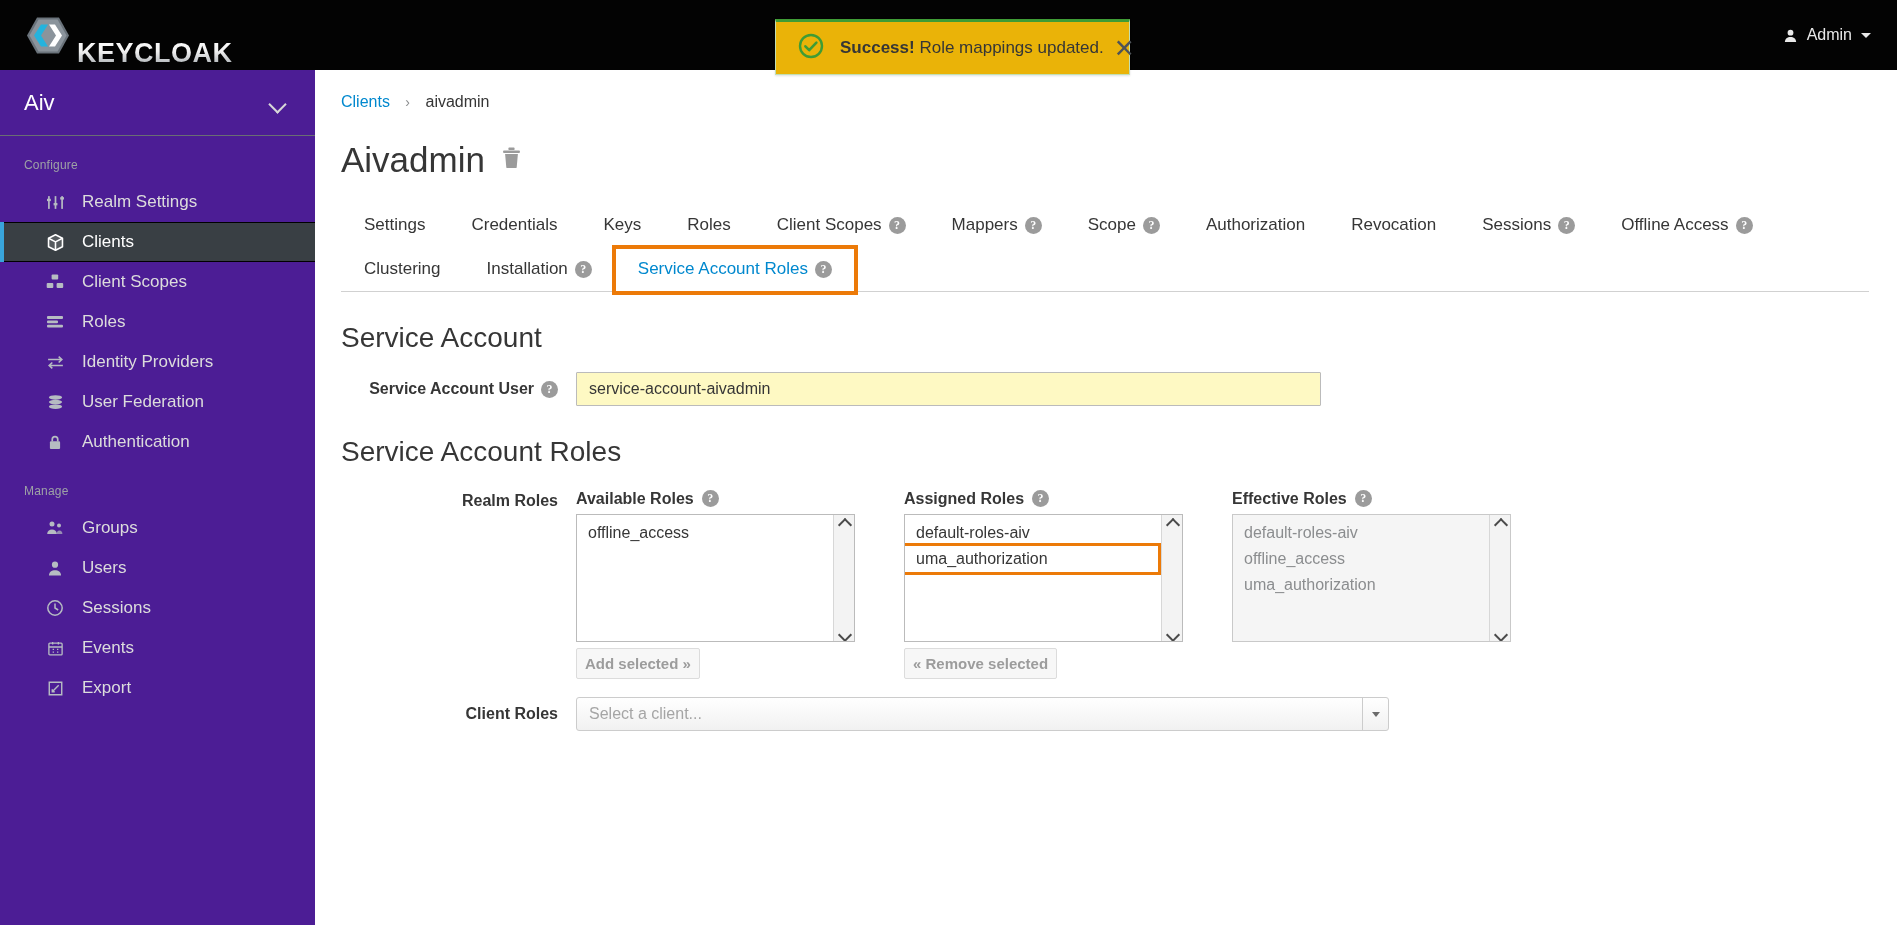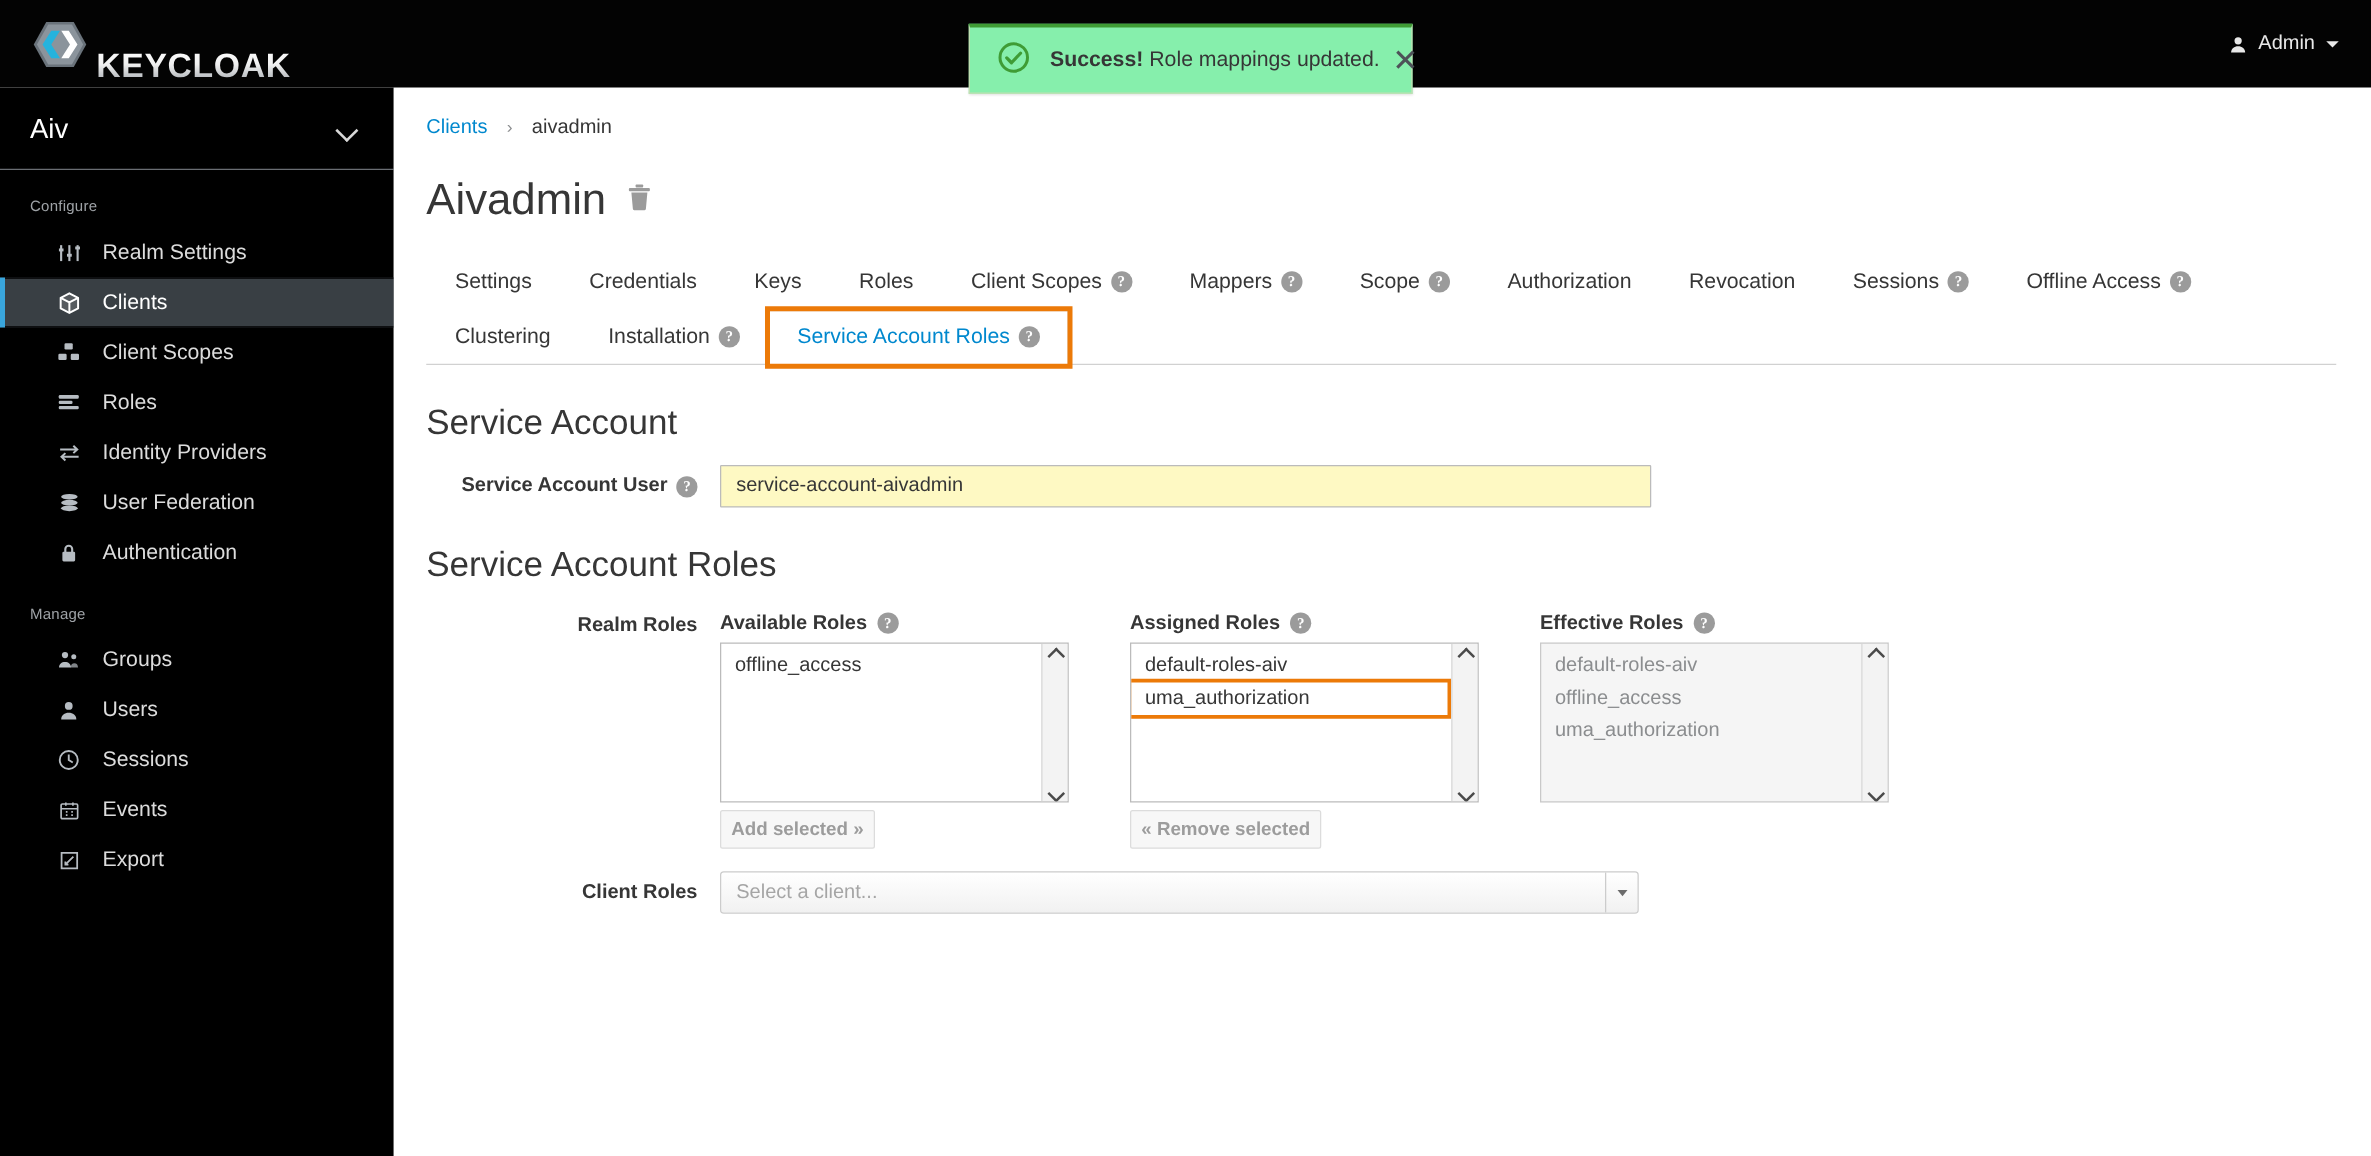--- a/index.html
+++ b/index.html
@@ -30,36 +30,36 @@
     color: #e8e8e8; font-size: 16px; cursor: pointer;
   }
   .admin-menu .caret {
     width: 0; height: 0; border-left: 5px solid transparent;
     border-right: 5px solid transparent; border-top: 5px solid #e8e8e8;
   }
 
   
   .alert {
     position: absolute; left: 775px; top: 19px; width: 355px; height: 56px;
-    background: #86efac; border: 1px solid #c2dfb3; border-top: 3px solid #3f9c35;
+    background: #eab308; border: 1px solid #c2dfb3; border-top: 3px solid #3f9c35;
     display: flex; align-items: center; padding: 0 16px 0 22px; z-index: 60;
     box-shadow: 0 1px 2px rgba(0,0,0,.12);
   }
   .alert-icon { flex: 0 0 auto; margin-right: 16px; }
   .alert-text { flex: 1 1 auto; font-size: 17px; color: #363636; white-space: nowrap; }
   .alert-text b { font-weight: bold; }
   .alert-close {
     flex: 0 0 auto; font-size: 25px; line-height: 1; color: #4d5258;
     font-weight: bold; cursor: pointer; margin-left: 10px; font-family: "DejaVu Sans", sans-serif;
   }
 
   
   .sidebar {
     position: absolute; left: 0; top: 70px; width: 315px; height: 855px;
-    background: #000000; color: #d1d1d1;
+    background: #4c1d95; color: #d1d1d1;
   }
   .realm-select {
     height: 66px; display: flex; align-items: center; justify-content: space-between;
     padding: 0 28px 0 24px; border-bottom: 1px solid #6a6e73; cursor: pointer;
   }
   .realm-name { font-size: 22px; color: #fff; }
   .chev { width: 18px; height: 10px; position: relative; }
   .chev:before {
     content: ""; position: absolute; left: 2px; top: 0; width: 11px; height: 11px;
     border-right: 2px solid #d8d8d8; border-bottom: 2px solid #d8d8d8;
@@ -130,21 +130,21 @@
     width: 235px; text-align: right; padding-right: 18px; font-size: 16px;
     font-weight: bold; color: #363636; display: flex; align-items: center;
     justify-content: flex-end; gap: 7px;
   }
   .text-input {
     width: 745px; height: 34px; border: 1px solid #bbb; border-radius: 1px;
     padding: 0 12px; font-size: 16px; color: #363636;
     font-family: "Liberation Sans", sans-serif; background: #fef9c3;
   }
   .select-input {
-    width: 735px; height: 34px; border: 1px solid #ccc; border-radius: 3px;
+    width: 813px; height: 34px; border: 1px solid #ccc; border-radius: 3px;
     background: linear-gradient(180deg,#fff 0%,#f1f1f1 100%);
     display: flex; align-items: center; position: relative; cursor: pointer;
   }
   .select-placeholder { padding-left: 12px; font-size: 16px; color: #a5a5a5; }
   .select-arrow {
     position: absolute; right: 0; top: 0; bottom: 0; width: 26px;
     border-left: 1px solid #ccc; display: flex; align-items: center; justify-content: center;
   }
   .select-arrow i {
     width: 0; height: 0; border-left: 4px solid transparent;

